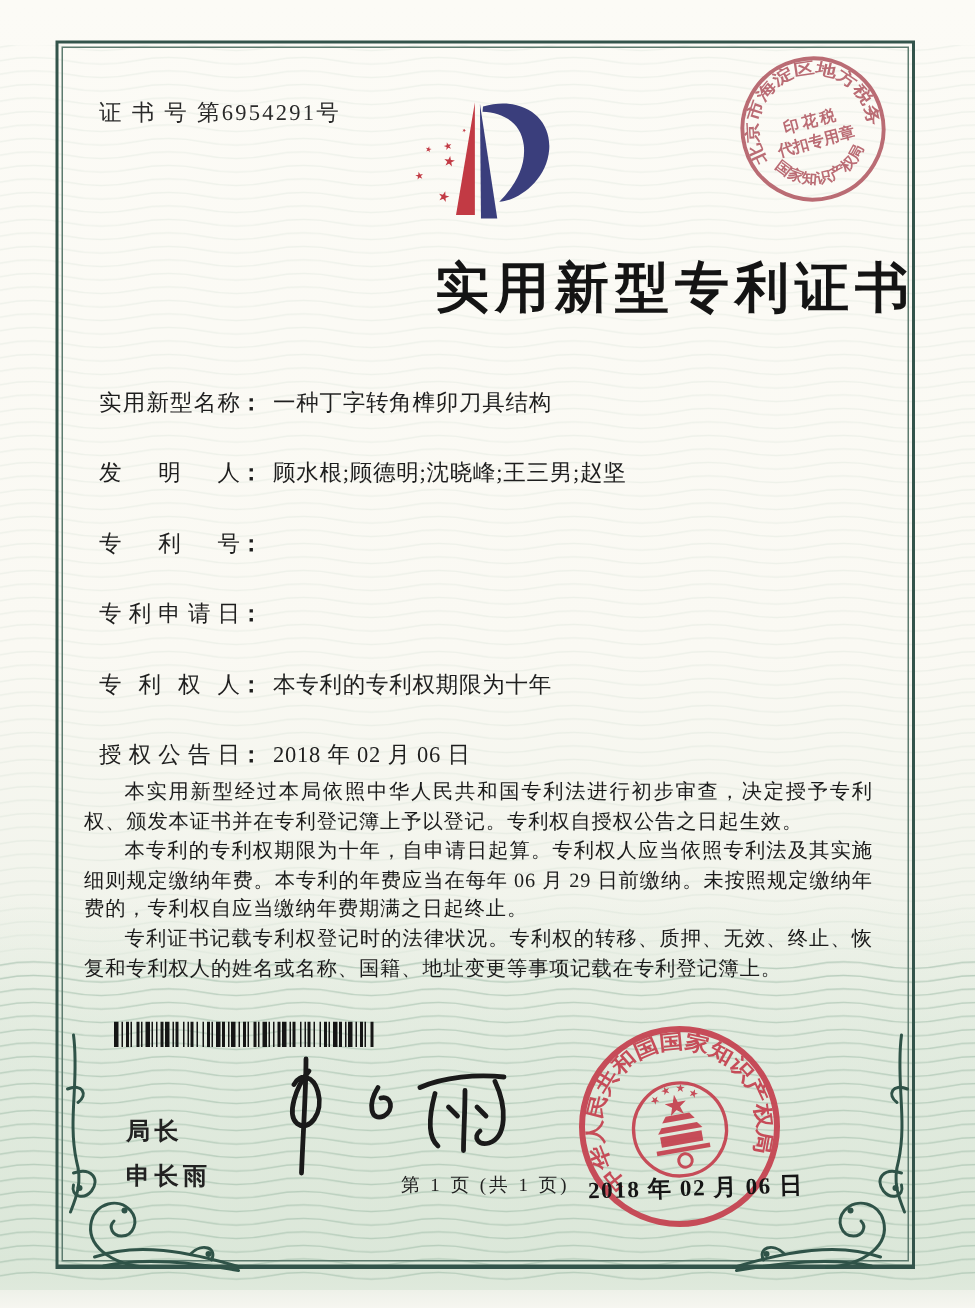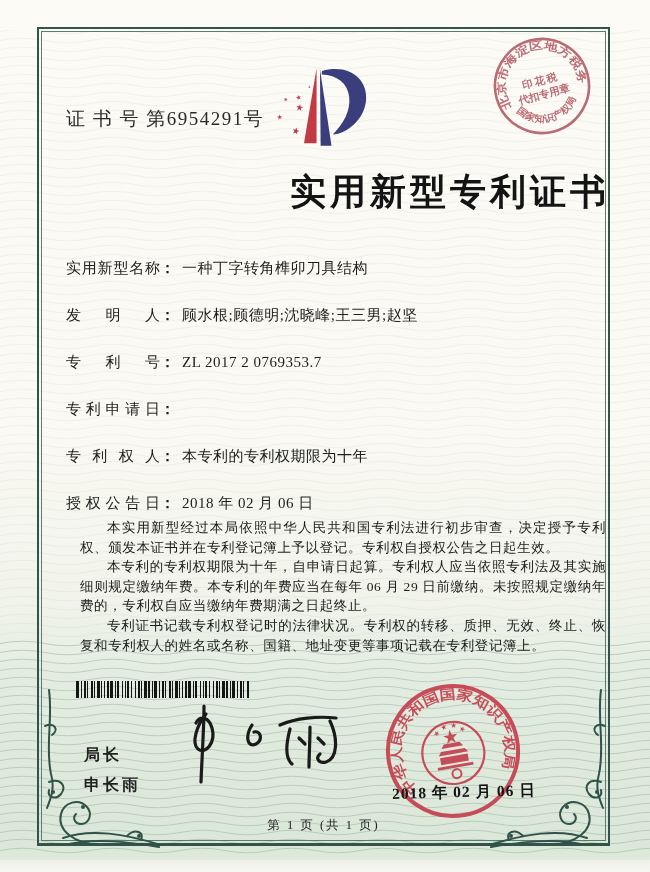--- a/index.html
+++ b/index.html
@@ -8,40 +8,40 @@
   .canvas {
     position:relative; width:650px; height:872px; overflow:hidden;
     background:linear-gradient(180deg,#fcfbf6 0%,#faf9f3 50%,#f2f4ec 68%,#e9efe5 80%,#e4ebe0 97%,#f6f6f0 100%);
   }
   .waves { position:absolute; left:0; top:0; z-index:0; }
   .frame-outer {
     position:absolute; left:37px; top:27px; width:573px; height:819px; z-index:1;
     border:2px solid #33544b; border-bottom-width:3px;
   }
   .frame-inner { position:absolute; left:2px; top:2px; right:2px; bottom:2px; border:1px solid #5d7b6f; }
-  .cert-number { position:absolute; left:66px; top:66px; z-index:2; font-size:19px; letter-spacing:1.5px; color:#2a2a2a;margin-top:40px; }
+  .cert-number { position:absolute; left:66px; top:66px; z-index:2; font-size:15px; letter-spacing:1.5px; color:#2a2a2a; }
   .logo { position:absolute; left:266px; top:54px; z-index:2; }
   .tax-stamp { position:absolute; left:490px; top:34px; z-index:3; transform:rotate(-15deg); opacity:.88; }
   .doc-title { position:absolute; left:37px; top:168px; width:573px; z-index:2; text-align:right;
     font-size:36px; font-weight:bold; letter-spacing:4px; color:#141414; }
   .fields { position:absolute; left:66px; top:259px; width:510px; z-index:2; }
   .f-row { display:flex; align-items:baseline; height:47px; font-size:15px; color:#1e1e1e; }
   .f-label { display:inline-block; width:94px; font-weight:400; text-align:justify; text-align-last:justify; }
   .f-colon { font-weight:600; }
   .f-value { margin-left:7px; letter-spacing:.5px; }
-  .paragraphs { position:absolute; left:80px; top:518px; width:526px; z-index:2; }
+  .paragraphs { position:absolute; left:56px; top:518px; width:526px; z-index:2; }
   .paragraphs p { font-size:13.5px; line-height:19.6px; text-indent:2em; color:#1b1b1b; letter-spacing:.6px; text-align:justify; }
   .barcode { position:absolute; left:76px; top:681px; z-index:2; }
   .director { position:absolute; left:84px; top:724px; z-index:2; font-family:"Liberation Sans", sans-serif;margin-top:16px; }
   .director div { font-size:16px; font-weight:700; letter-spacing:3px; color:#222; line-height:30px; }
   .signature { position:absolute; left:168px; top:698px; z-index:4; }
   .seal { position:absolute; left:382px; top:680px; z-index:3; transform:rotate(-10deg); opacity:.93; }
   .seal-date { position:absolute; left:392px; top:782px; z-index:4; font-size:15.5px; font-weight:700;
     letter-spacing:1px; color:#151515; transform:rotate(-1.5deg); }
-  .footer { position:absolute; left:37px; top:817px; width:573px; z-index:2; text-align:center;
+  .footer { position:absolute; left:37px; top:782px; width:573px; z-index:2; text-align:center;
     font-size:12.5px; letter-spacing:2px; color:#222; }
   .ornament { position:absolute; z-index:2; }
   .orn-left { left:39px; top:686px; }
   .orn-right { left:486px; top:686px; transform:scaleX(-1); }
 </style>
 </head>
 <body>
 
 <div class="canvas">
 
@@ -109,21 +109,20 @@
         <span class="f-value">一种丁字转角榫卯刀具结构</span>
     </div>
     <div class="f-row">
       <span class="f-label">发明人</span>
         <span class="f-colon">：</span>
         <span class="f-value">顾水根;顾德明;沈晓峰;王三男;赵坚</span>
     </div>
     <div class="f-row">
       <span class="f-label">专利号</span>
         <span class="f-colon">：</span>
-        <span class="f-value">ZL 2017 2 0769353.7</span>
     </div>
     <div class="f-row">
       <span class="f-label">专利申请日</span>
         <span class="f-colon">：</span>
     </div>
     <div class="f-row">
       <span class="f-label">专利权人</span>
         <span class="f-colon">：</span>
         <span class="f-value">本专利的专利权期限为十年</span>
     </div>

